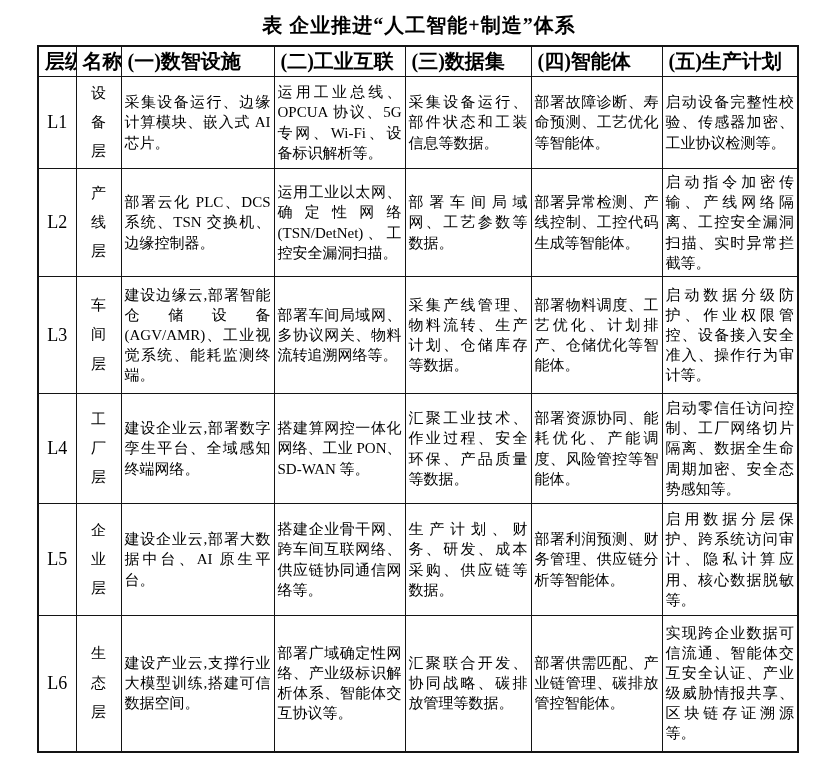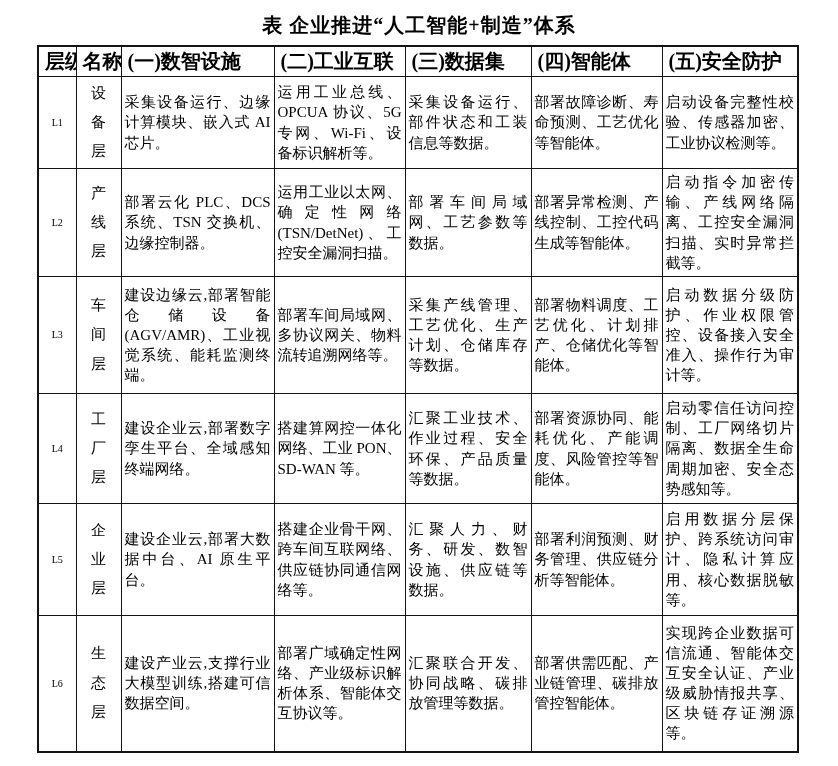--- a/index.html
+++ b/index.html
@@ -50,21 +50,21 @@
   .sys-table tbody tr:nth-child(3) { height: 117px; }
   .sys-table tbody tr:nth-child(4) { height: 110px; }
   .sys-table tbody tr:nth-child(5) { height: 112px; }
   .sys-table tbody tr:nth-child(6) { height: 136px; }
   .sys-table td {
     font-size: 15px;
     line-height: 1.34;
   }
   td.level-cell {
     text-align: center;
-    font-size: 10px;
+    font-size: 18px;
   }
   td.name-cell {
     text-align: center;
   }
   td.name-cell .vert {
     display: inline-block;
     width: 1em;
     word-break: break-all;
     line-height: 1.95;
     text-align: left;
@@ -93,21 +93,21 @@
       <col style="width:136px">
     </colgroup>
     <thead>
       <tr>
         <th>层级</th>
         <th>名称</th>
         <th>(一)数智设施</th>
         <th>(二)工业互联</th>
         <th>(三)数据集</th>
         <th>(四)智能体</th>
-        <th>(五)安全防护</th>
+        <th>(五)生产计划</th>
       </tr>
     </thead>
     <tbody>
       <tr>
         <td class="level-cell">L1</td>
         <td class="name-cell"><span class="vert">设备层</span></td>
         <td class="text-cell">采集设备运行、边缘计算模块、嵌入式 AI 芯片。</td>
         <td class="text-cell">运用工业总线、OPCUA 协议、5G 专网、Wi-Fi、设备标识解析等。</td>
         <td class="text-cell">采集设备运行、部件状态和工装信息等数据。</td>
         <td class="text-cell">部署故障诊断、寿命预测、工艺优化等智能体。</td>
@@ -120,39 +120,39 @@
         <td class="text-cell">运用工业以太网、确定性网络(TSN/DetNet)、工控安全漏洞扫描。</td>
         <td class="text-cell">部署车间局域网、工艺参数等数据。</td>
         <td class="text-cell">部署异常检测、产线控制、工控代码生成等智能体。</td>
         <td class="text-cell">启动指令加密传输、产线网络隔离、工控安全漏洞扫描、实时异常拦截等。</td>
       </tr>
       <tr>
         <td class="level-cell">L3</td>
         <td class="name-cell"><span class="vert">车间层</span></td>
         <td class="text-cell">建设边缘云,部署智能仓储设备(AGV/AMR)、工业视觉系统、能耗监测终端。</td>
         <td class="text-cell">部署车间局域网、多协议网关、物料流转追溯网络等。</td>
-        <td class="text-cell">采集产线管理、工艺优化、生产计划、仓储库存等数据。</td>
+        <td class="text-cell">采集产线管理、物料流转、生产计划、仓储库存等数据。</td>
         <td class="text-cell">部署物料调度、工艺优化、计划排产、仓储优化等智能体。</td>
         <td class="text-cell">启动数据分级防护、作业权限管控、设备接入安全准入、操作行为审计等。</td>
       </tr>
       <tr>
         <td class="level-cell">L4</td>
         <td class="name-cell"><span class="vert">工厂层</span></td>
         <td class="text-cell">建设企业云,部署数字孪生平台、全域感知终端网络。</td>
         <td class="text-cell">搭建算网控一体化网络、工业 PON、SD-WAN 等。</td>
         <td class="text-cell">汇聚工业技术、作业过程、安全环保、产品质量等数据。</td>
         <td class="text-cell">部署资源协同、能耗优化、产能调度、风险管控等智能体。</td>
         <td class="text-cell">启动零信任访问控制、工厂网络切片隔离、数据全生命周期加密、安全态势感知等。</td>
       </tr>
       <tr>
         <td class="level-cell">L5</td>
         <td class="name-cell"><span class="vert">企业层</span></td>
         <td class="text-cell">建设企业云,部署大数据中台、AI 原生平台。</td>
         <td class="text-cell">搭建企业骨干网、跨车间互联网络、供应链协同通信网络等。</td>
-        <td class="text-cell">汇聚人力、财务、研发、数智设施、供应链等数据。</td>
+        <td class="text-cell">生产计划、财务、研发、成本采购、供应链等数据。</td>
         <td class="text-cell">部署利润预测、财务管理、供应链分析等智能体。</td>
         <td class="text-cell">启用数据分层保护、跨系统访问审计、隐私计算应用、核心数据脱敏等。</td>
       </tr>
       <tr>
         <td class="level-cell">L6</td>
         <td class="name-cell"><span class="vert">生态层</span></td>
         <td class="text-cell">建设产业云,支撑行业大模型训练,搭建可信数据空间。</td>
         <td class="text-cell">部署广域确定性网络、产业级标识解析体系、智能体交互协议等。</td>
         <td class="text-cell">汇聚联合开发、协同战略、碳排放管理等数据。</td>
         <td class="text-cell">部署供需匹配、产业链管理、碳排放管控智能体。</td>

